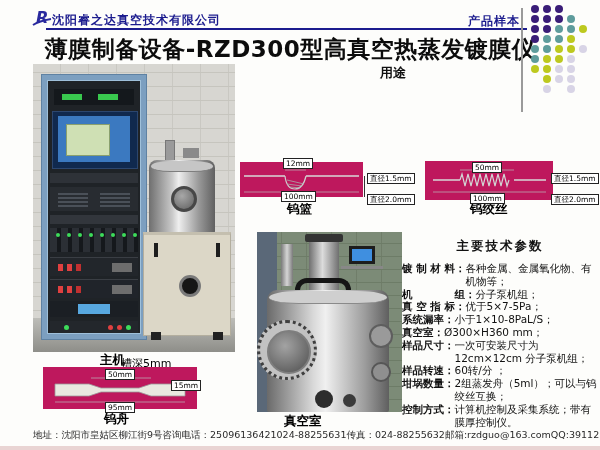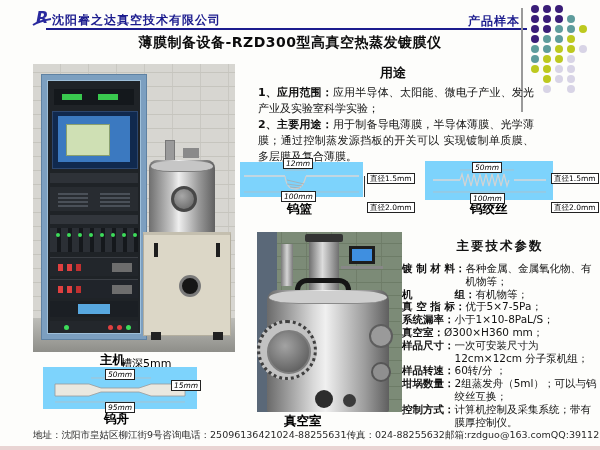--- a/index.html
+++ b/index.html
@@ -4,21 +4,21 @@
 <style>
   html,body{margin:0;padding:0;background:#e9e9e9;}
   #page{position:relative;width:600px;height:450px;background:#fdfdfb;overflow:hidden;
         font-family:"DejaVu Sans",sans-serif;color:#111;}
   .abs{position:absolute;}
 
   
   .company-name{left:52px;top:12px;font-size:12px;font-weight:bold;color:#1c1c8e;letter-spacing:1px;}
   .doc-type{left:468px;top:13px;font-size:12px;font-weight:bold;color:#1c1c8e;letter-spacing:1px;}
   .header-rule{left:46px;top:28px;width:481px;height:2px;background:#1c1c8e;}
-  .page-title{left:40px;top:34px;width:500px;text-align:center;font-size:14px;font-weight:bold;
+  .page-title{left:40px;top:34px;width:500px;text-align:center;font-size:23px;font-weight:bold;
               color:#0c0c0c;letter-spacing:0.5px;}
   .vline{left:521px;top:8px;width:2px;height:104px;background:#9a9a9a;}
   .dots{left:531px;top:5px;display:grid;grid-template-columns:repeat(5,12px);grid-auto-rows:10px;}
   .dot{width:8px;height:8px;border-radius:50%;}
 
   
   .usage-heading{left:268px;top:64px;width:250px;text-align:center;font-size:13px;font-weight:bold;}
   .usage-text{left:258px;top:85px;width:276px;font-size:11px;line-height:16px;text-align:justify;}
   .usage-text p{margin:0;}
   .img-label{font-size:12.5px;font-weight:bold;color:#000;}
@@ -83,27 +83,27 @@
   .handle{left:38px;top:46px;width:46px;height:14px;border:5px solid #151515;border-bottom:none;border-radius:12px 12px 0 0;background:transparent;}
   .viewport-bolts{left:0px;top:88px;width:54px;height:54px;border-radius:50%;border:3px dotted #3f3f3f;background:#c2c2c2;}
   .viewport-glass{left:7px;top:7px;width:40px;height:40px;border-radius:50%;border:2px solid #7e7e7e;
     background:radial-gradient(circle at 40% 35%,#a3a3a3,#636363 75%);}
   .flange-r1{left:112px;top:92px;width:20px;height:20px;border-radius:50%;background:#9a9a9a;border:2px solid #5e5e5e;}
   .flange-r2{left:114px;top:130px;width:16px;height:16px;border-radius:50%;background:#8f8f8f;border:2px solid #565656;}
   .nozzle1{left:58px;top:158px;width:18px;height:18px;border-radius:50%;background:#2c2c2c;}
   .nozzle2{left:86px;top:162px;width:13px;height:13px;border-radius:50%;background:#3a3a3a;}
 
   
-  .comp{background:#7dd3fc;overflow:visible;font-style:italic;}
+  .comp{background:#be185d;overflow:visible;}
   .comp-basket{left:240px;top:162px;width:123px;height:35px;}
   .comp-coil{left:425px;top:161px;width:128px;height:39px;}
   .comp-boat{left:43px;top:367px;width:154px;height:42px;}
   .dim-box{position:absolute;background:#fff;border:1px solid #222;color:#000;font-size:7.5px;
     line-height:9px;padding:0 2px;white-space:nowrap;z-index:3;}
-  .dia-stack .dim-box{position:static;display:block;margin-bottom:18px;}
+  .dia-stack .dim-box{position:static;display:block;margin-bottom:10px;}
   .dia-stack{z-index:3;}
   .tickline{background:#333;z-index:2;}
   .depth-note{left:121px;top:356px;font-size:11px;color:#000;}
 
   
   .specs{left:402px;top:238px;width:196px;}
   .specs-heading{text-align:center;font-size:12.5px;font-weight:bold;letter-spacing:2px;margin-bottom:7px;}
   .spec-row{display:flex;font-size:10.5px;line-height:12.8px;}
   .spec-row b{flex-shrink:0;font-weight:bold;white-space:pre;}
 
@@ -168,24 +168,20 @@
       <span class="dot" style="background: rgb(216, 212, 230);"></span>
       <span class="dot" style="visibility: hidden;"></span>
       <span class="dot" style="visibility: hidden;"></span>
       <span class="dot" style="background: rgb(216, 212, 230);"></span>
       <span class="dot" style="visibility: hidden;"></span>
       <span class="dot" style="background: rgb(216, 212, 230);"></span>
       <span class="dot" style="visibility: hidden;"></span>
     </div>
 
   <div class="abs usage-heading">用途</div>
-  <div class="abs usage-text">
-    <p><b>1、应用范围：</b><span>应用半导体、太阳能、微电子产业、发光产业及实验室科学实验；</span></p>
-    <p><b>2、主要用途：</b><span>用于制备导电薄膜，半导体薄膜、光学薄膜；通过控制蒸发源挡板的开关可以 实现镀制单质膜、多层膜及复合薄膜。</span></p>
-  </div>
 
   <div class="abs photo-main">
     <div class="abs floor1"></div>
     <div class="abs rack">
       <div class="abs rack-inner">
         <div class="abs led-meter">
           <div class="abs led-a"></div>
         </div>
         <div class="abs monitor">
           <div class="abs mon-screen">
@@ -292,21 +288,21 @@
   <span class="abs img-label" style="left:284px;top:413px;">真空室</span>
 
   <div class="abs specs">
     <div class="specs-heading">主要技术参数</div>
     <div class="spec-row">
         <b>镀 制 材 料：</b>
         <span>各种金属、金属氧化物、有机物等；</span>
       </div>
     <div class="spec-row">
         <b>机　　　　组：</b>
-        <span>有机物等；</span>
+        <span>分子泵机组；</span>
       </div>
     <div class="spec-row">
         <b>真 空 指 标：</b>
         <span>优于5×7-5Pa；</span>
       </div>
     <div class="spec-row">
         <b>系统漏率：</b>
         <span>小于1×10-8PaL/S；</span>
       </div>
     <div class="spec-row">

